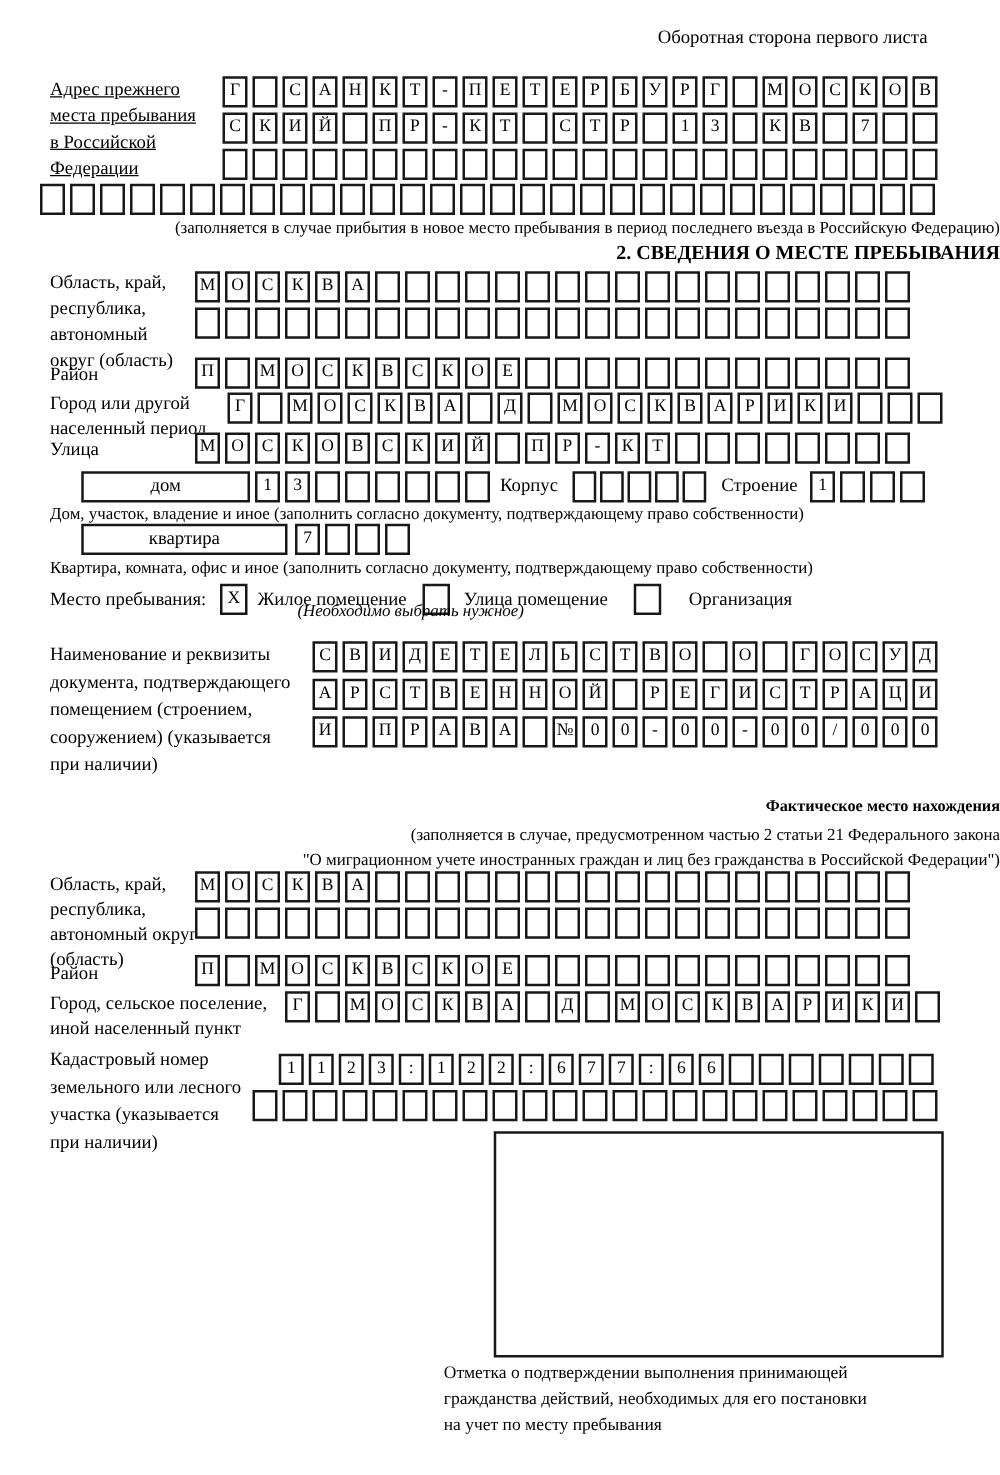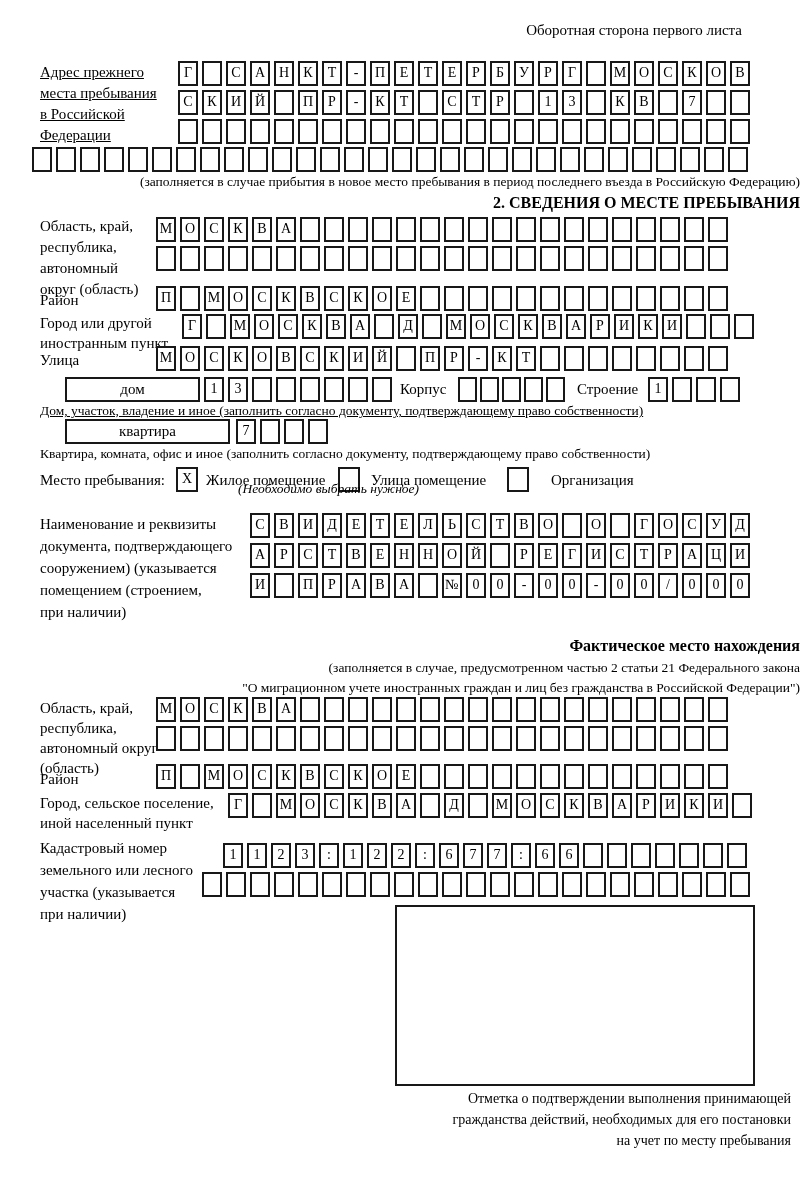--- a/index.html
+++ b/index.html
@@ -14,21 +14,21 @@
   .cellrow.sm{gap:3px;}
   .cell{flex:0 0 20px;width:20px;height:25px;box-sizing:border-box;border:2px solid #181818;
         background:#fff;text-align:center;font-size:14px;line-height:20px;
         font-family:"Liberation Serif","DejaVu Serif",serif;}
   .sm .cell{flex-basis:19px;width:19px;}
   .widebox{position:absolute;height:25px;box-sizing:border-box;border:2px solid #181818;
         text-align:center;font-size:15px;line-height:20px;background:#fff;}
   .cb{position:absolute;width:22px;height:25px;box-sizing:border-box;border:2px solid #181818;
         text-align:center;font-size:14px;line-height:20px;background:#fff;}
   .stamp{position:absolute;border:2.5px solid #181818;background:#fff;}
-  .mlcap{font-size:14px;line-height:21px;text-align:right;}
+  .mlcap{font-size:14px;line-height:21px;text-align:left;}
 </style>
 </head>
 <body>
 
 <div class="page">
 
   <div class="abs label" style="top:20px;right:58px;">Оборотная сторона первого листа</div>
 
   <div class="abs label" style="left:40px;top:62px;text-decoration:underline;">
     <div>Адрес прежнего</div>
@@ -232,21 +232,21 @@
       <span class="cell"></span>
       <span class="cell"></span>
       <span class="cell"></span>
       <span class="cell"></span>
       <span class="cell"></span>
       <span class="cell"></span>
     </div>
 
   <div class="abs label" style="left:40px;top:313px;line-height:20px;">
     <div>Город или другой</div>
-    <div>иностранным пункт</div>
+    <div>населенный период</div>
   </div>
   <div class="cellrow" style="left:182px;top:314px;">
       <span class="cell">Г</span>
       <span class="cell"></span>
       <span class="cell">М</span>
       <span class="cell">О</span>
       <span class="cell">С</span>
       <span class="cell">К</span>
       <span class="cell">В</span>
       <span class="cell">А</span>
@@ -315,21 +315,21 @@
       <span class="cell"></span>
       <span class="cell"></span>
     </div>
   <div class="abs label" style="left:577px;top:379px;">Строение</div>
   <div class="cellrow" style="left:648px;top:377px;">
       <span class="cell">1</span>
       <span class="cell"></span>
       <span class="cell"></span>
       <span class="cell"></span>
     </div>
-  <div class="abs cap" style="left:40px;top:403px;text-decoration:underline;">Дом, участок, владение и иное (заполнить согласно документу, подтверждающему право собственности)</div>
+  <div class="abs cap" style="left:40px;top:403px;">Дом, участок, владение и иное (заполнить согласно документу, подтверждающему право собственности)</div>
 
   <div class="widebox" style="left:65px;top:419px;width:165px;">квартира</div>
   <div class="cellrow" style="left:236px;top:419px;">
       <span class="cell">7</span>
       <span class="cell"></span>
       <span class="cell"></span>
       <span class="cell"></span>
     </div>
   <div class="abs cap" style="left:40px;top:446px;">Квартира, комната, офис и иное (заполнить согласно документу, подтверждающему право собственности)</div>
 
@@ -338,22 +338,22 @@
   <div class="abs label" style="left:206px;top:470px;">Жилое помещение</div>
   <div class="cb" style="left:338px;top:467px;"></div>
   <div class="abs label" style="left:371px;top:470px;">Улица помещение</div>
   <div class="cb" style="left:507px;top:467px;"></div>
   <div class="abs label" style="left:551px;top:470px;">Организация</div>
   <div class="abs cap" style="left:238px;top:481px;font-style:italic;">(Необходимо выбрать нужное)</div>
 
   <div class="abs label" style="left:40px;top:513px;line-height:22px;">
     <div>Наименование и реквизиты</div>
     <div>документа, подтверждающего</div>
+    <div>помещением (строением,</div>
     <div>сооружением) (указывается</div>
-    <div>помещением (строением,</div>
     <div>при наличии)</div>
   </div>
   <div class="cellrow" style="left:250px;top:513px;">
       <span class="cell">С</span>
       <span class="cell">В</span>
       <span class="cell">И</span>
       <span class="cell">Д</span>
       <span class="cell">Е</span>
       <span class="cell">Т</span>
       <span class="cell">Е</span>
@@ -412,21 +412,21 @@
       <span class="cell">0</span>
       <span class="cell">-</span>
       <span class="cell">0</span>
       <span class="cell">0</span>
       <span class="cell">/</span>
       <span class="cell">0</span>
       <span class="cell">0</span>
       <span class="cell">0</span>
     </div>
 
-  <div class="abs bold center" style="top:637px;font-size:16px;">Фактическое место нахождения</div>
+  <div class="abs bold center" style="top:637px;font-size:13px;">Фактическое место нахождения</div>
   <div class="abs cap center" style="top:660px;">(заполняется в случае, предусмотренном частью 2 статьи 21 Федерального закона</div>
   <div class="abs cap center" style="top:680px;">"О миграционном учете иностранных граждан и лиц без гражданства в Российской Федерации")</div>
 
   <div class="abs label" style="left:40px;top:698px;line-height:20px;">
     <div>Область, край,</div>
     <div>республика,</div>
     <div>автономный округ</div>
     <div>(область)</div>
   </div>
   <div class="cellrow" style="left:156px;top:697px;">

